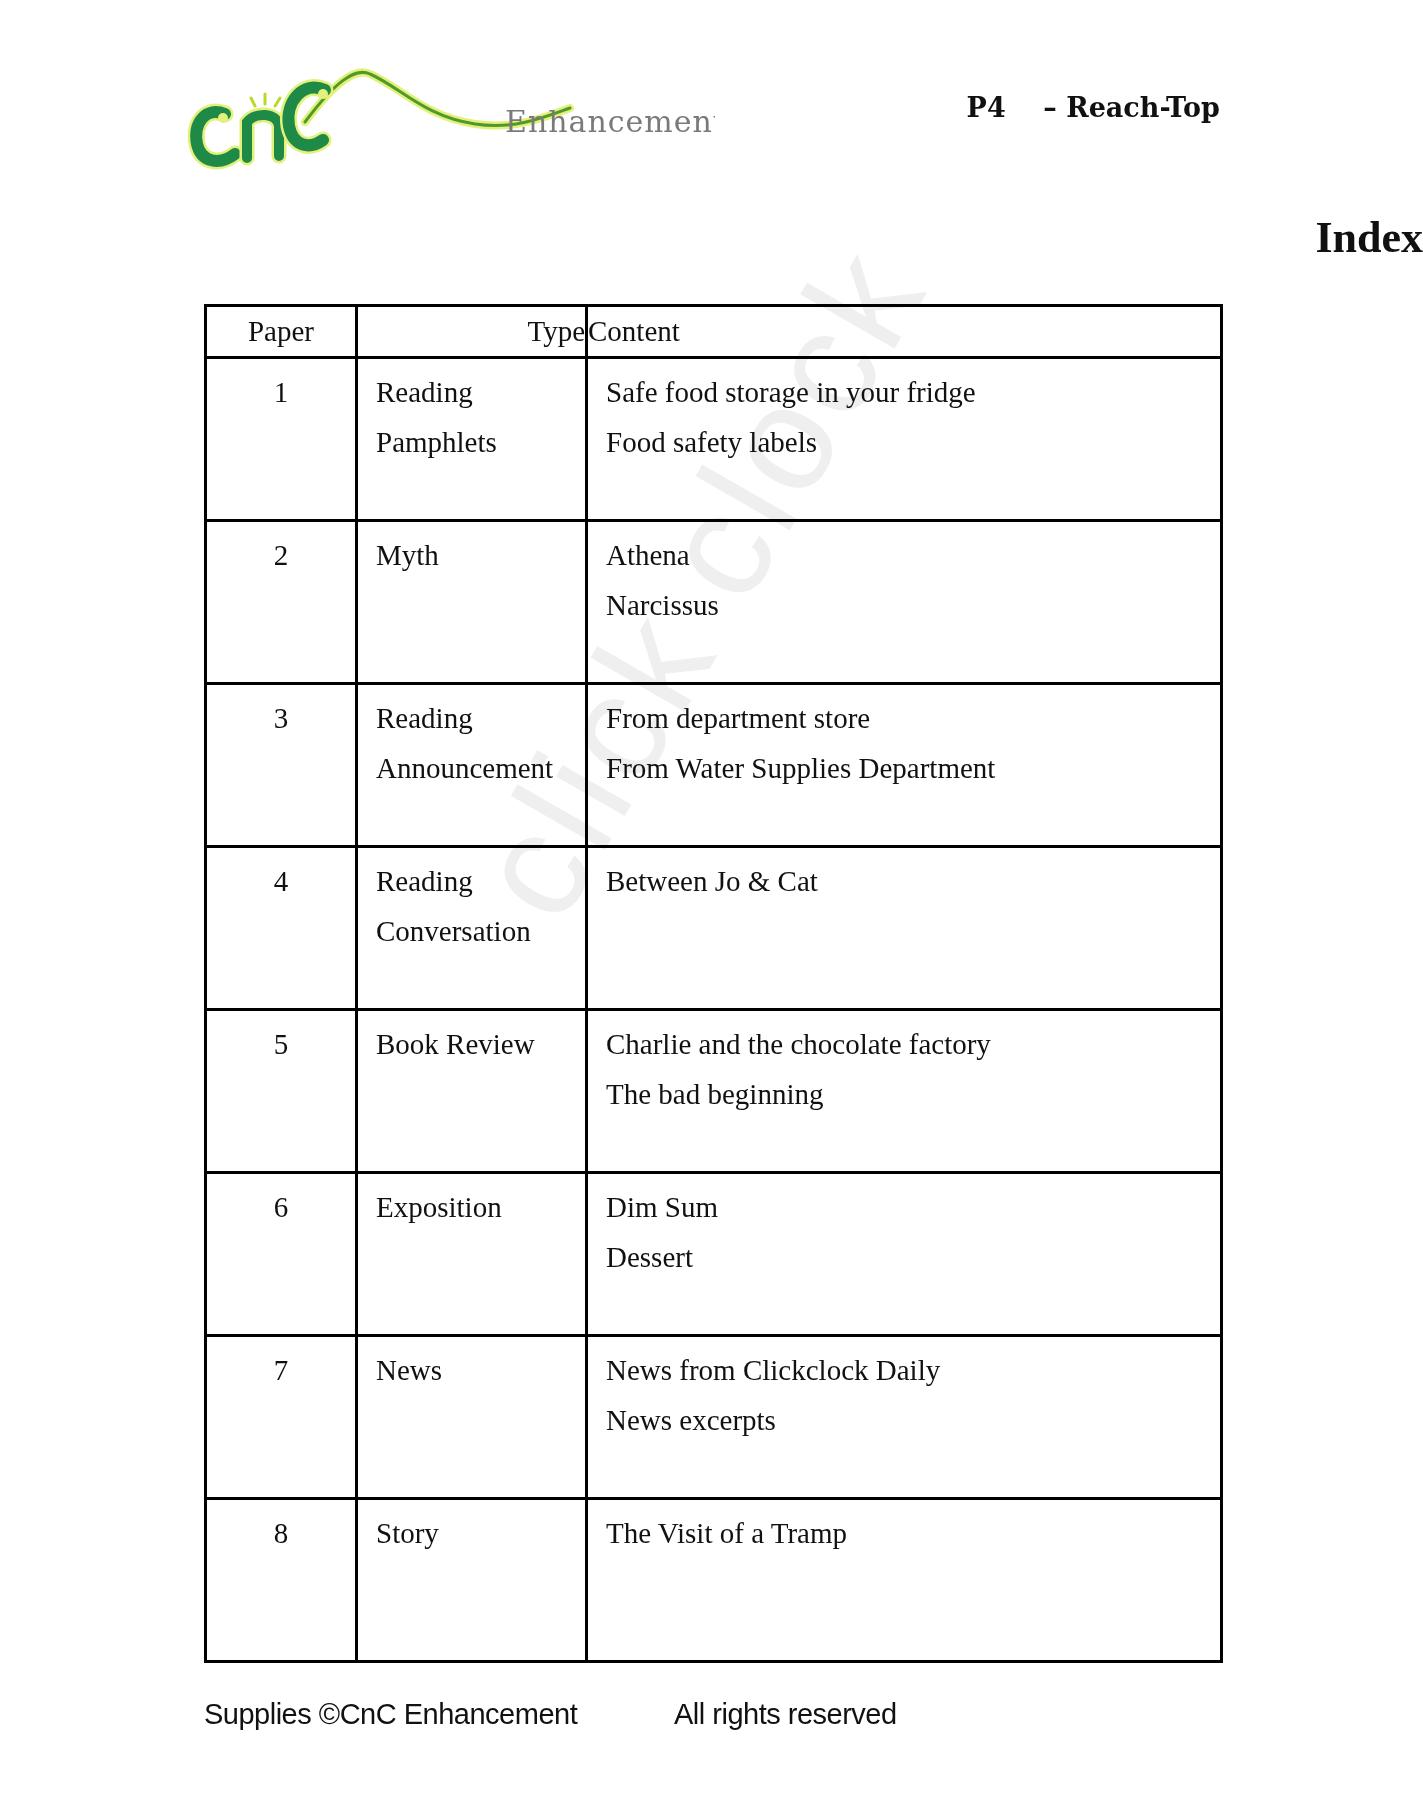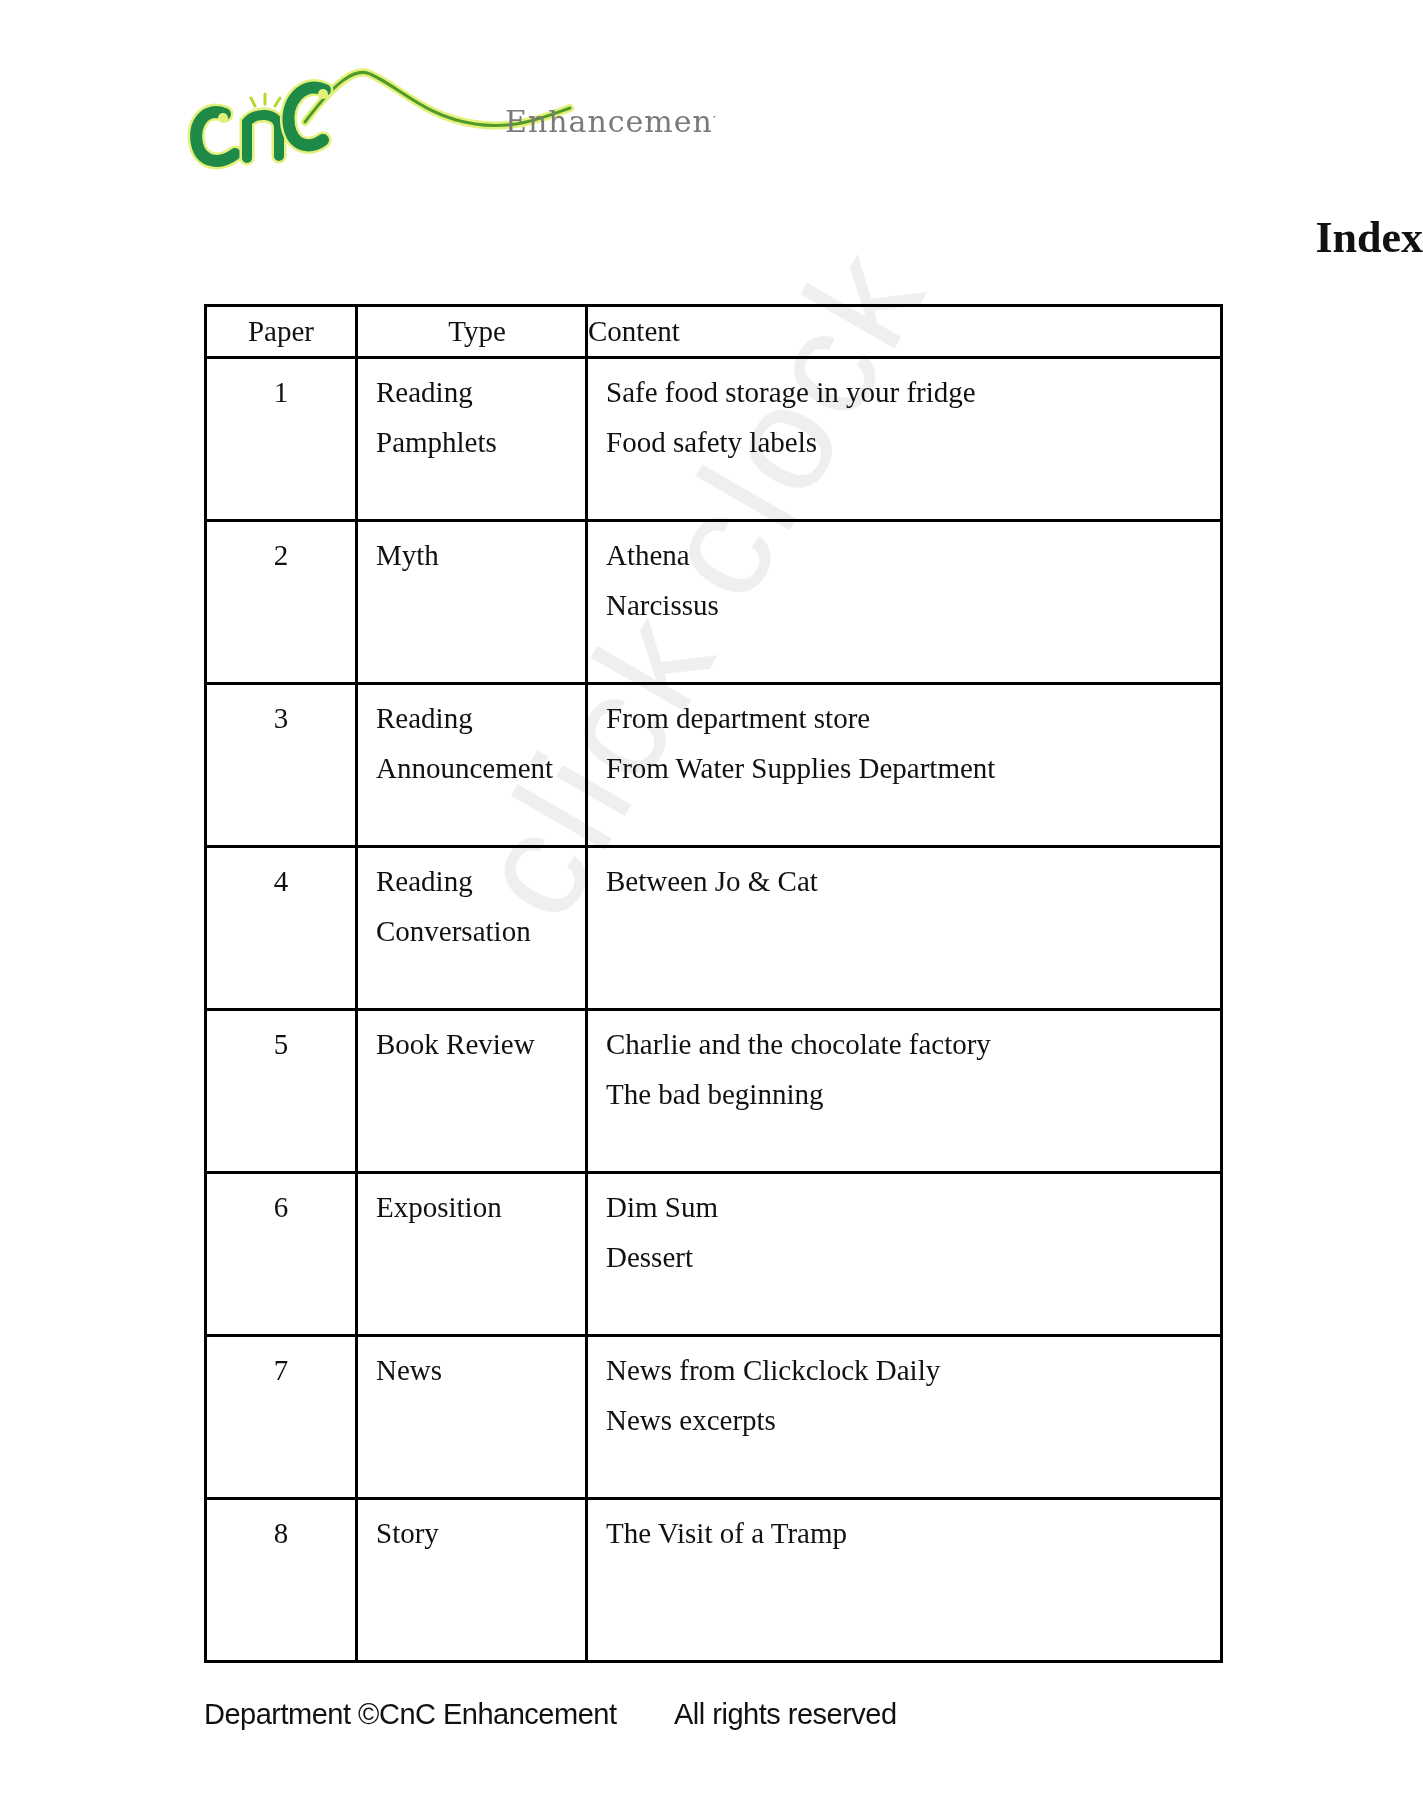--- a/index.html
+++ b/index.html
@@ -9,21 +9,21 @@
   .header-right .line { white-space: pre; }
   .page-title { position: absolute; left: 0; width: 1423px; top: 212px; text-align: right; font-family: "Liberation Serif", serif; font-weight: bold; font-size: 44px; line-height: 52px; }
   .watermark { position: absolute; left: 440px; top: 860px; font-family: "Liberation Sans", sans-serif; font-size: 150px; color: #efefef; transform: rotate(-60deg); transform-origin: left top; white-space: nowrap; letter-spacing: 6px; pointer-events: none; }
   table.index { position: absolute; left: 204px; top: 304px; width: 1016px; border-collapse: collapse; table-layout: fixed; }
   table.index th, table.index td { border: 3px solid #000; vertical-align: top; padding: 0; font-weight: normal; }
   table.index col.c1 { width: 151px; }
   table.index col.c2 { width: 230px; }
   table.index col.c3 { width: 635px; }
   table.index thead th { height: 49px; font-size: 29px; line-height: 48px; }
   table.index thead th.h-paper { text-align: center; }
-  table.index thead th.h-type { text-align: center; padding-left: 11px; }
+  table.index thead th.h-type { text-align: right; padding-left: 11px; }
   table.index thead th.h-content { text-align: left; }
   table.index tbody td { height: 152px; font-size: 29px; line-height: 50px; }
   table.index tbody td.paper { text-align: center; padding-top: 8px; }
   table.index tbody td.type, table.index tbody td.content { padding-left: 18px; padding-top: 8px; }
   .cell-line { display: block; white-space: nowrap; }
   .footer { position: absolute; left: 204px; top: 1698px; font-family: "Liberation Sans", sans-serif; font-size: 29px; color: #111; letter-spacing: -0.5px; }
   .footer .rights { position: absolute; left: 428px; top: 0; white-space: nowrap; margin-left: 42px; }
   .footer .copy { white-space: nowrap; }
 </style>
 </head>
@@ -50,20 +50,21 @@
 
     <path d="M140 28 C 118 18, 100 40, 104 64 C 108 84, 124 88, 138 78" fill="none" stroke="#e3f07a" stroke-width="17" stroke-linecap="round"></path>
     <path d="M140 28 C 118 18, 100 40, 104 64 C 108 84, 124 88, 138 78" fill="none" stroke="#1f8a48" stroke-width="12" stroke-linecap="round"></path>
     <circle cx="138" cy="32" r="5" fill="#e3f07a"></circle>
 
     <text x="320" y="70" font-family="DejaVu Serif, serif" font-size="30" fill="#7a7a7a" letter-spacing="1">Enhancement</text>
   </svg>
 </div>
 
 <div class="header-right">
+  <div class="line">P4    – Reach-Top</div>
 </div>
 
 <div class="page-title">Index</div>
 
 <div class="watermark">click clock</div>
 
 <table class="index">
   <colgroup>
       <col class="c1">
       <col class="c2">
@@ -155,15 +156,15 @@
         <span class="cell-line">Story</span>
       </td>
       <td class="content">
         <span class="cell-line">The Visit of a Tramp</span>
       </td>
     </tr>
   </tbody>
 </table>
 
 <div class="footer">
-  <span class="copy">Department ©CnC Enhancement</span>
+  <span class="copy">Supplies ©CnC Enhancement</span>
   <span class="rights">All rights reserved</span>
 </div>
 
 </body></html>

